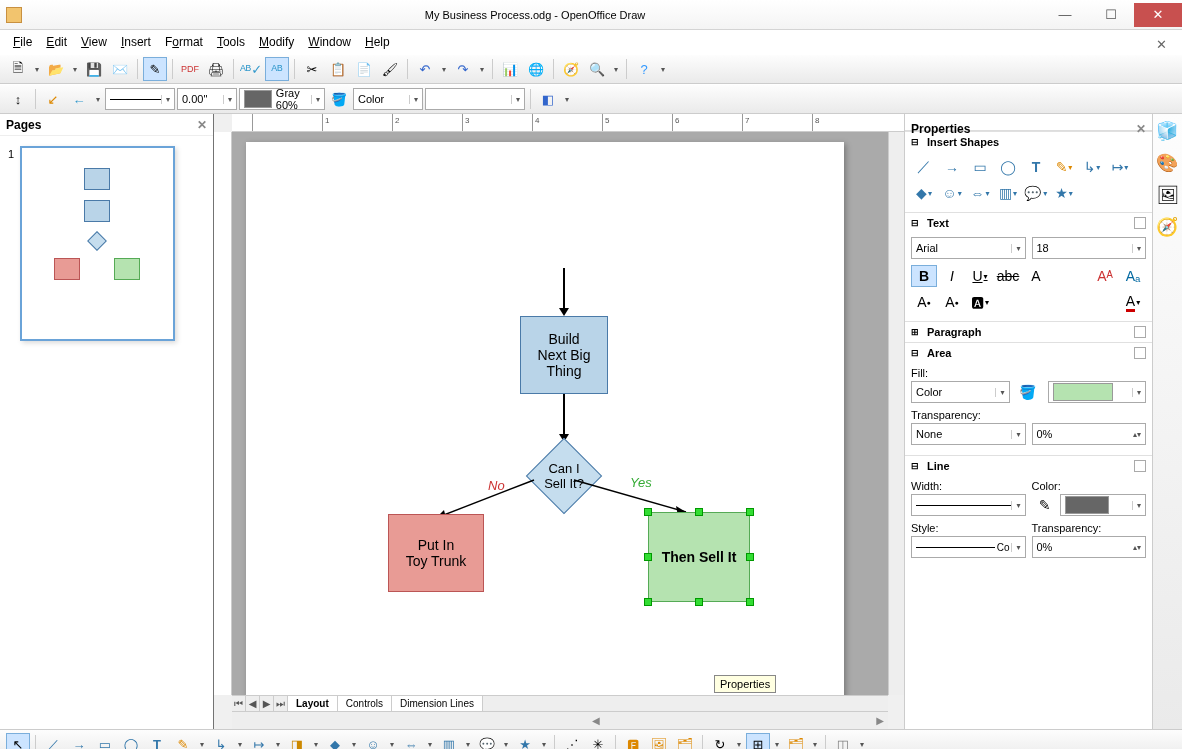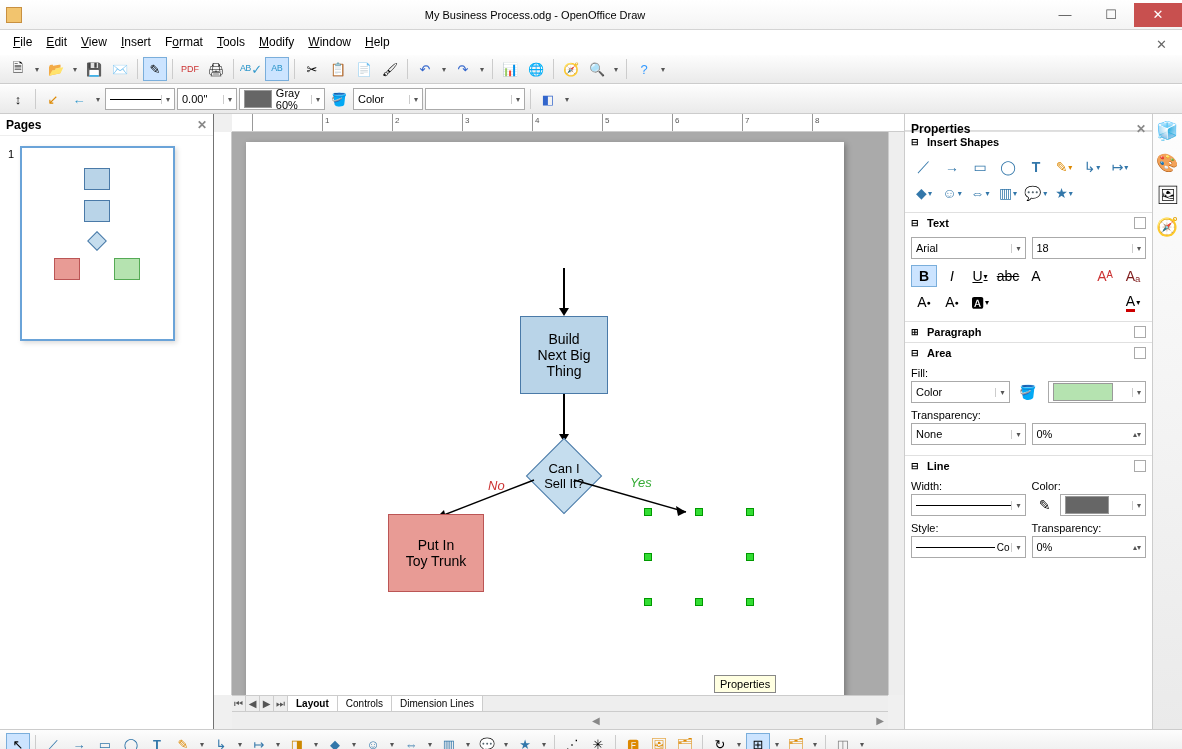--- a/index.html
+++ b/index.html
@@ -262,20 +262,21 @@
         <svg style="position:absolute;left:140px;top:330px;width:360px;height:60px;pointer-events:none">
           <line x1="148" y1="8" x2="50" y2="46" stroke="#000" stroke-width="1.4"></line>
           <polygon points="50,46 58,38 60,46" fill="#000"></polygon>
           <line x1="188" y1="8" x2="300" y2="40" stroke="#000" stroke-width="1.4"></line>
           <polygon points="300,40 290,34 292,44" fill="#000"></polygon>
         </svg>
 
         <div class="shape redbox" style="left:142px;top:372px;width:96px;height:78px;white-space:pre-line">Put In
 Toy Trunk</div>
 
+        <div class="shape greenbox" style="left:402px;top:370px;width:102px;height:90px;font-weight:bold">Then Sell It</div>
 
         <div class="sel-handle" style="left:398px;top:366px"></div>
         <div class="sel-handle" style="left:449px;top:366px"></div>
         <div class="sel-handle" style="left:500px;top:366px"></div>
         <div class="sel-handle" style="left:398px;top:411px"></div>
         <div class="sel-handle" style="left:500px;top:411px"></div>
         <div class="sel-handle" style="left:398px;top:456px"></div>
         <div class="sel-handle" style="left:449px;top:456px"></div>
         <div class="sel-handle" style="left:500px;top:456px"></div>
       </div>
@@ -348,21 +349,21 @@
             </div>
         </div>
         <div class="shape-row">
           <div class="shape-btn active" style="font-weight:bold;background:#cce4ff;border-color:#7aaedb">B</div>
           <div class="shape-btn" style="font-style:italic">I</div>
           <div class="shape-btn" style="text-decoration:underline">U<span class="d">▾</span></div>
           <div class="shape-btn" style="text-decoration:line-through;font-size:14px">abc</div>
           <div class="shape-btn">A</div>
           <div style="flex:1"></div>
           <div class="shape-btn" style="color:#c33">Aᴬ</div>
-          <div class="shape-btn" style="color:#7f1d1d">Aₐ</div>
+          <div class="shape-btn" style="color:#0369a1">Aₐ</div>
         </div>
         <div class="shape-row">
           <div class="shape-btn">A<sup style="font-size:7px">●</sup></div>
           <div class="shape-btn">A<sub style="font-size:7px">●</sub></div>
           <div class="shape-btn">🅰<span class="d">▾</span></div>
           <div style="flex:1"></div>
           <div class="shape-btn">
               <span style="border-bottom:3px solid #c00">A</span>
               <span class="d">▾</span>
             </div>

